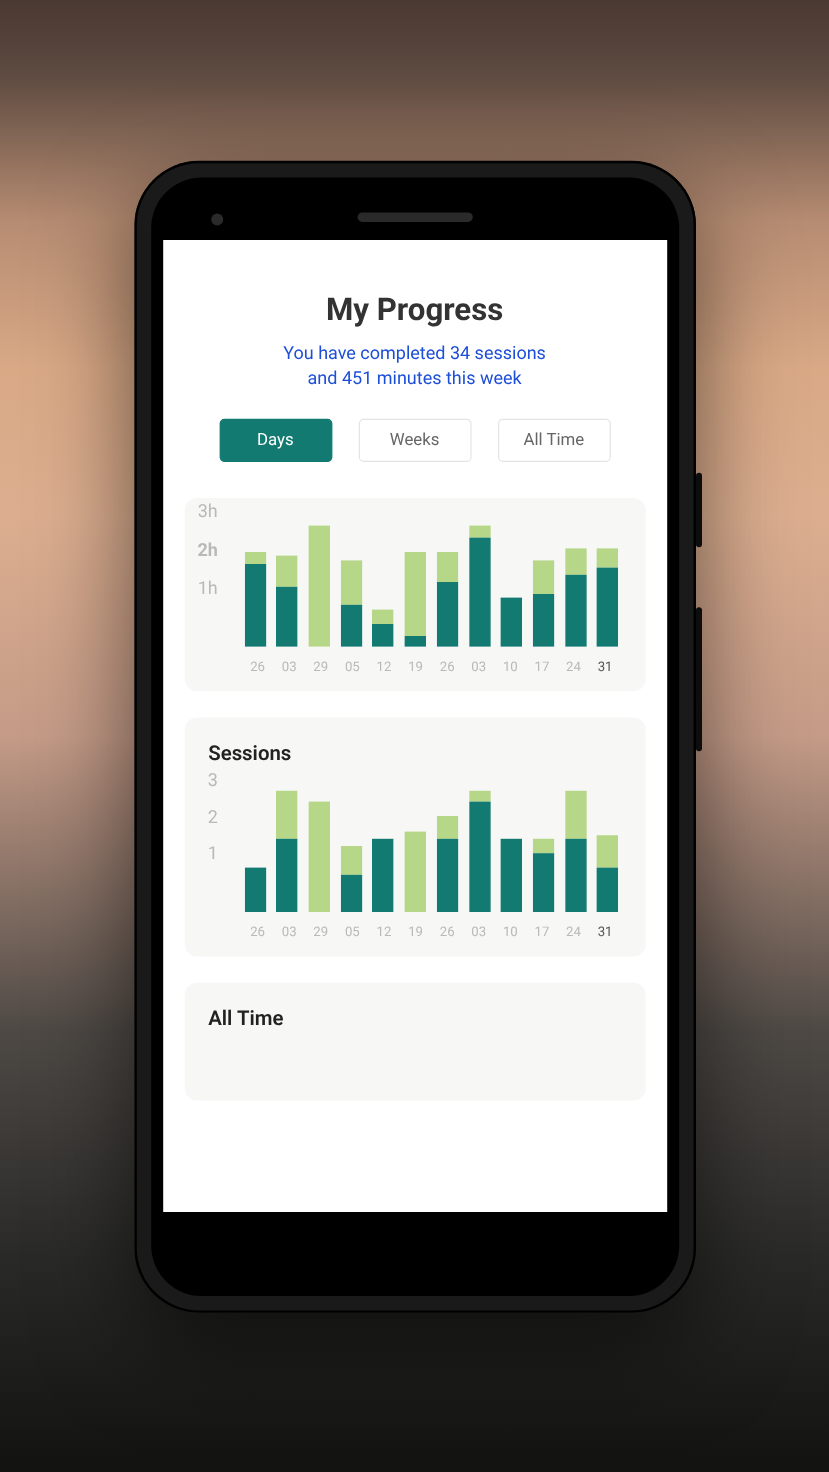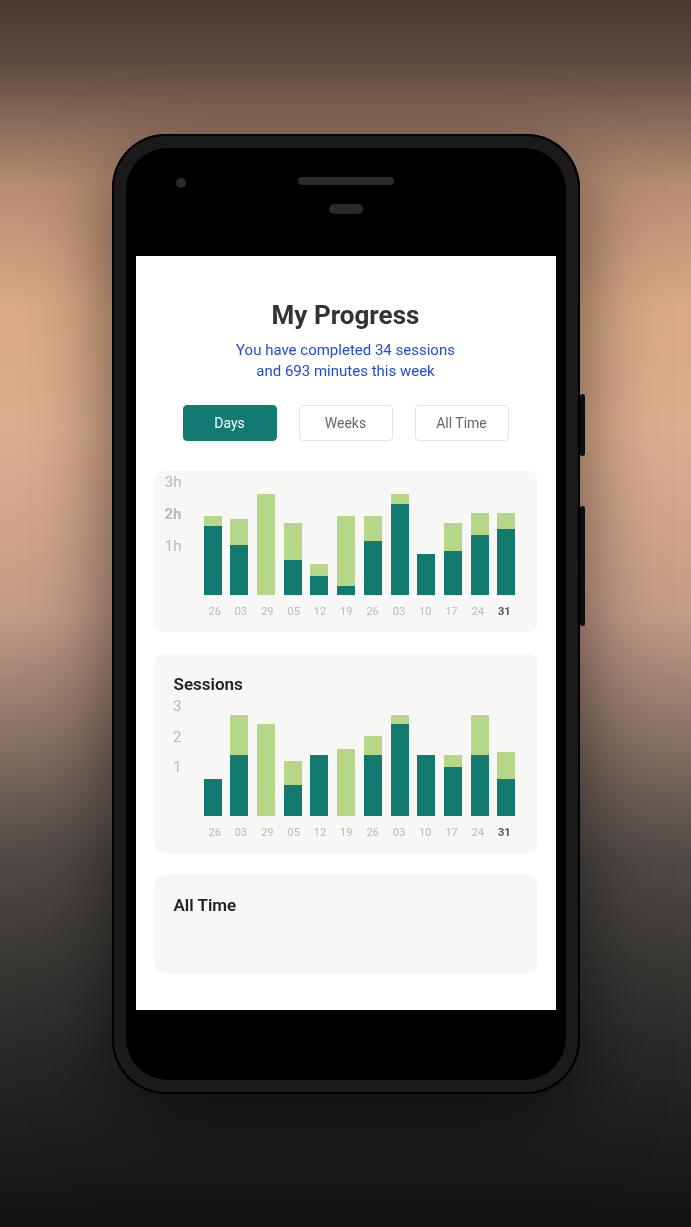--- a/index.html
+++ b/index.html
@@ -31,21 +31,21 @@
   }
   .phone::after {
     content:"";
     position:absolute; right:-5px; top:372px; width:5px; height:120px;
     background:#0d0d0d; border-radius:3px;
   }
   .phone-inner {
     width:100%; height:100%;
     background:#000;
     border-radius:42px;
-    padding: 108px 10px 70px 10px;
+    padding: 52px 10px 70px 10px;
     position:relative;
   }
   .camera-dot {
     position:absolute; top:30px; left:50px; width:10px; height:10px;
     background:#2a2a2a; border-radius:50%;
   }
   .speaker {
     position:absolute; top:29px; left:50%; transform:translateX(-50%);
     width:96px; height:8px; background:#2a2a2a; border-radius:5px;
   }
@@ -108,38 +108,38 @@
   }
   .seg-light { background:#b6d787; width:100%; }
   .seg-dark  { background:#127a71; width:100%; }
 
   .xaxis {
     display:flex; margin-top:10px; padding-left:28px;
   }
   .xaxis .xt {
     flex:1; text-align:center; font-size:11px; color:#b9b9b9;
   }
-  .xaxis .xt.bold { color:#555; font-weight:700; }
+  .xaxis .xt.bold { color:#555; font-weight:400; }
 </style>
 </head>
 <body>
 
 <div class="phone">
   <div class="phone-inner">
     <div class="camera-dot"></div>
     <div class="speaker"></div>
     <div class="pill"></div>
 
     <div class="screen">
       <div class="app">
 
         <h1 class="title">My Progress</h1>
         <p class="subtitle">
           <span>You have completed 34 sessions</span><br>
-          <span>and 693 minutes this week</span>
+          <span>and 451 minutes this week</span>
         </p>
 
         <div class="segmented">
           <div class="seg-btn active">Days</div>
           <div class="seg-btn">Weeks</div>
           <div class="seg-btn">All Time</div>
         </div>
 
         <div class="card">
           <div class="chart">

